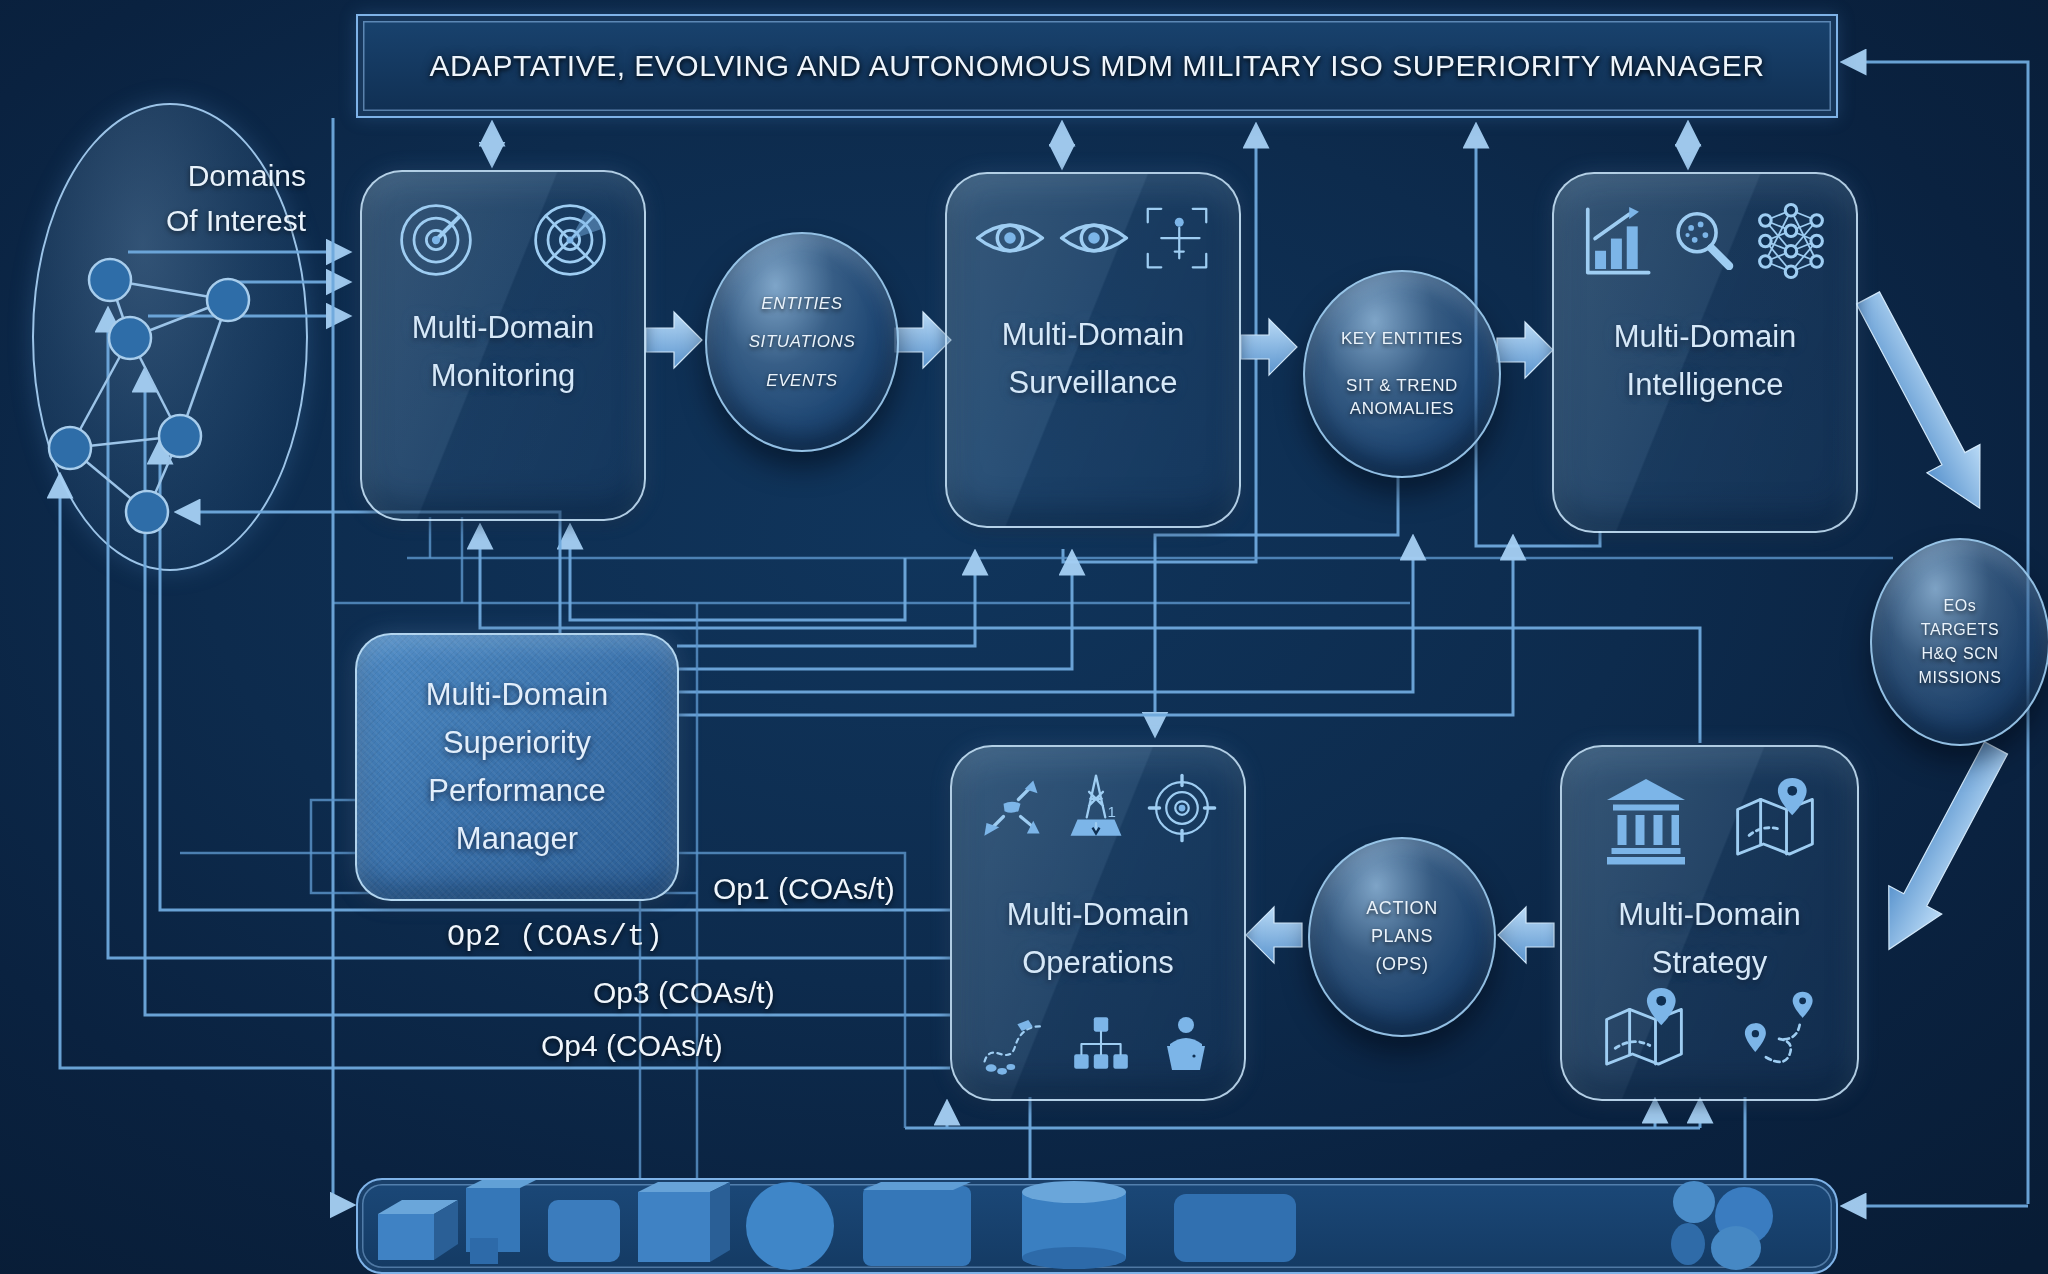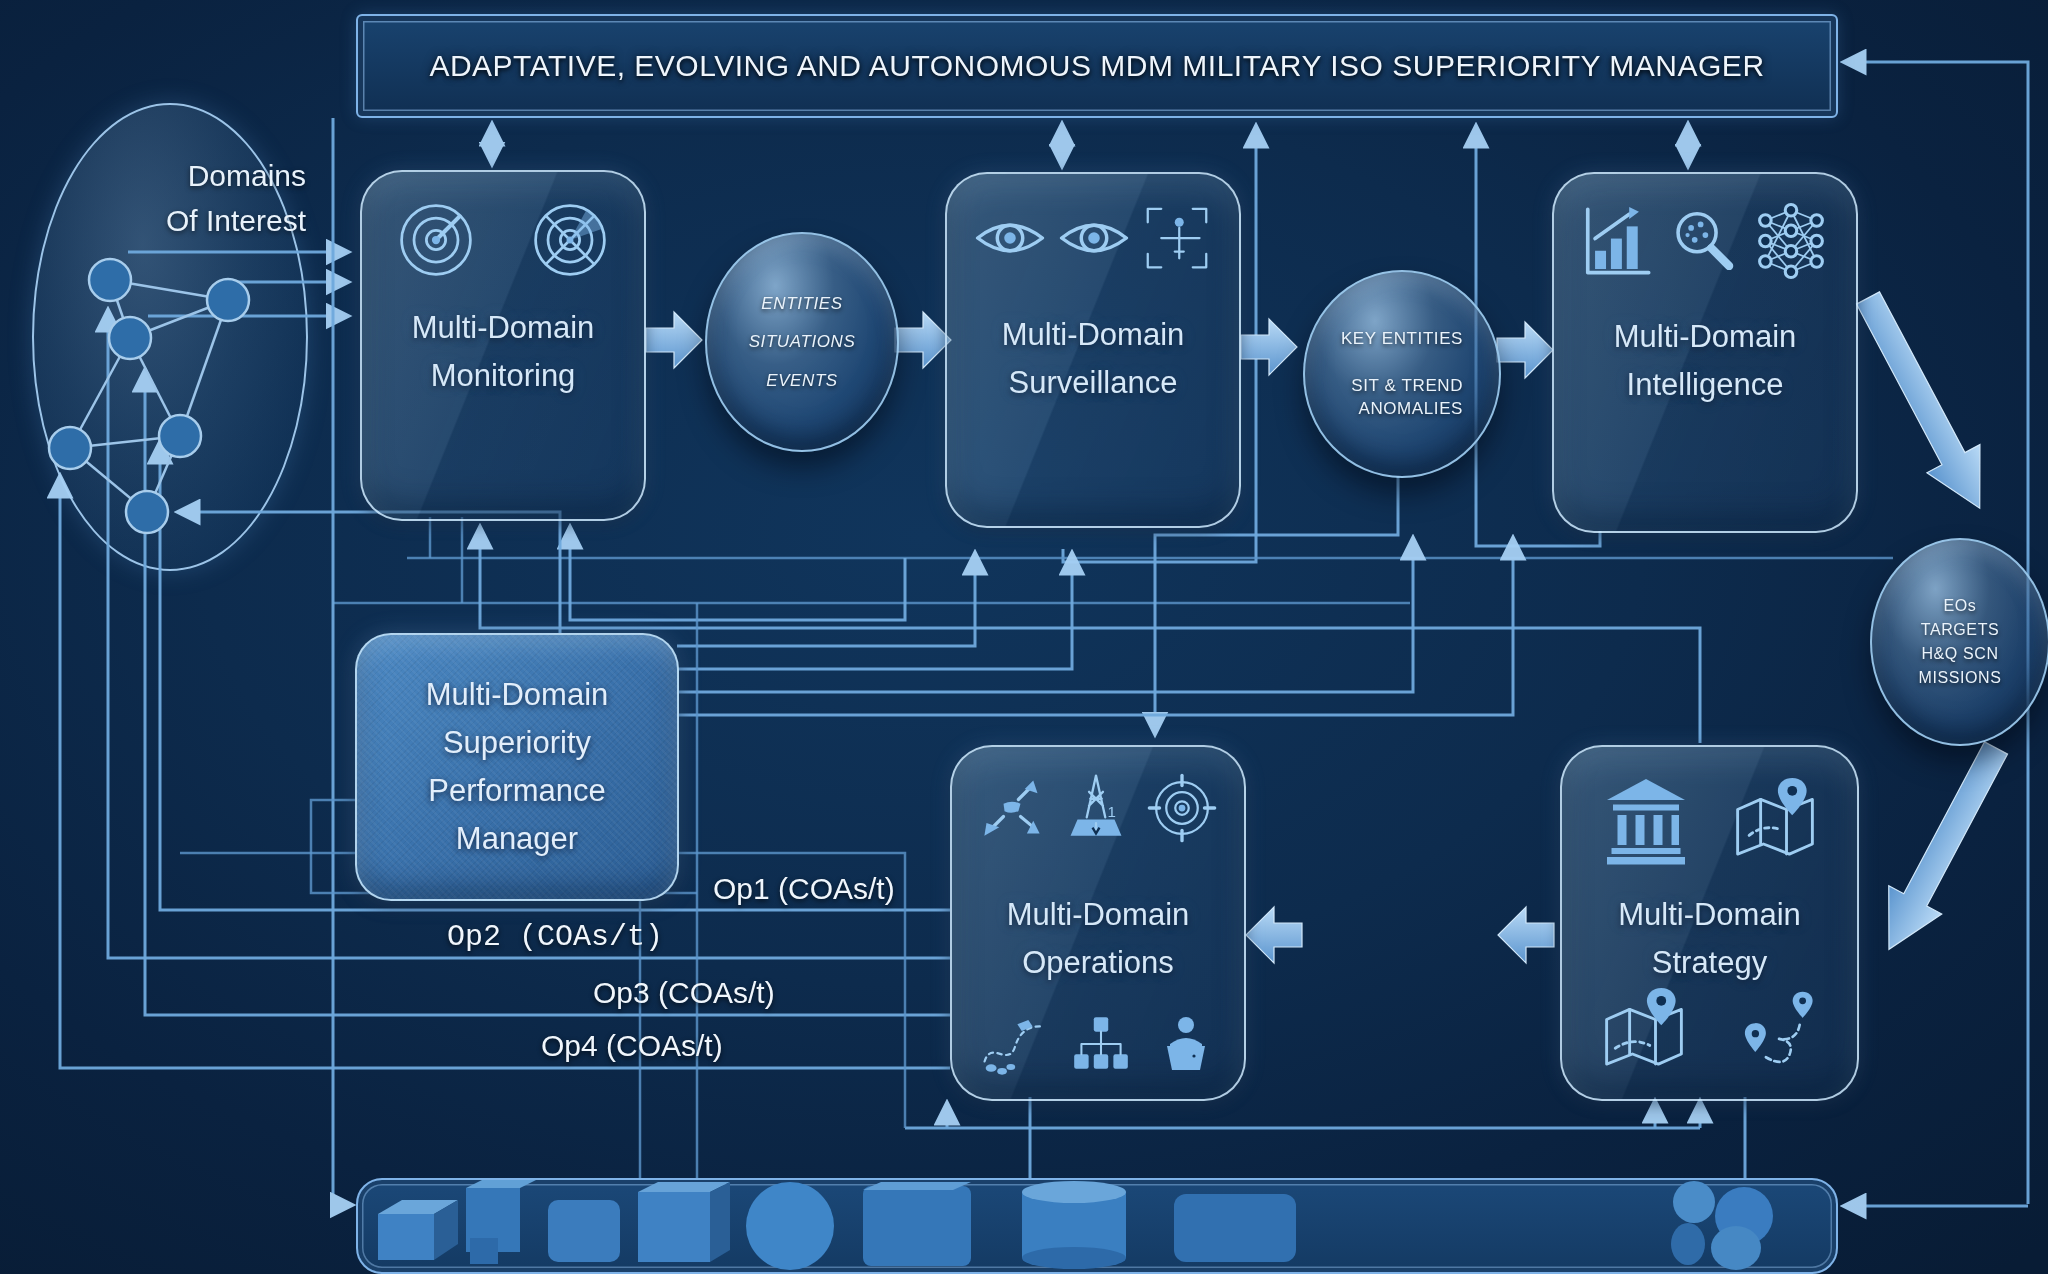--- a/index.html
+++ b/index.html
@@ -30,21 +30,21 @@
   
   .banner{
     position:absolute;left:356px;width:1478px;display:flex;align-items:center;justify-content:center;
     border:2px solid #7fb3e8;z-index:4;text-align:center;
   }
   .banner .btext{
     color:#eef5fc;font-size:30px;letter-spacing:.5px;z-index:6;position:relative;
     text-shadow:0 2px 4px rgba(0,0,0,.85), 0 0 10px rgba(0,20,40,.8);
   }
   .banner.top{
-    top:14px;height:100px;border-radius:6px;
+    top:14px;height:100px;border-radius:0;
     background:linear-gradient(#19436f, #102f52);
     box-shadow: inset 0 0 0 5px rgba(16,47,82,.9), inset 0 0 0 6.5px rgba(150,195,240,.55), 0 0 16px rgba(80,140,200,.25);
   }
   .banner.bottom{
     top:1178px;height:92px;border-radius:26px;overflow:hidden;
     background:linear-gradient(#1b4878,#143a63);
     box-shadow: inset 0 0 0 4px rgba(20,58,99,.9), inset 0 0 0 5.5px rgba(150,195,240,.45);
   }
   .banner.bottom svg.shapes{position:absolute;left:0;top:0;width:1478px;height:92px;z-index:1;}
   
@@ -471,25 +471,30 @@
 Manager</div>
   </div>
 
   <div class="bubble entities" style="left:705px;top:232px;width:190px;height:216px;">
     <div class="blabel">ENTITIES
 
 SITUATIONS
 
 EVENTS</div>
   </div>
-  <div class="bubble keyent" style="left:1303px;top:270px;width:194px;height:204px;text-align:right;">
+  <div class="bubble keyent" style="left:1303px;top:270px;width:194px;height:204px;">
     <div class="blabel">KEY ENTITIES
 
 SIT &amp; TREND
 ANOMALIES</div>
+  </div>
+  <div class="bubble aplans" style="left:1308px;top:837px;width:184px;height:196px;">
+    <div class="blabel">ACTION
+PLANS
+(OPS)</div>
   </div>
   <div class="bubble eos" style="left:1870px;top:538px;width:176px;height:204px;">
     <div class="blabel">EOs
 TARGETS
 H&amp;Q SCN
 MISSIONS</div>
   </div>
 
   <div class="oplabel" style="left:713px;top:872px;">Op1 (COAs/t)</div>
   <div class="oplabel" style="left:447px;top:920px;font-family:Liberation Mono, monospace;">Op2 (COAs/t)</div>

